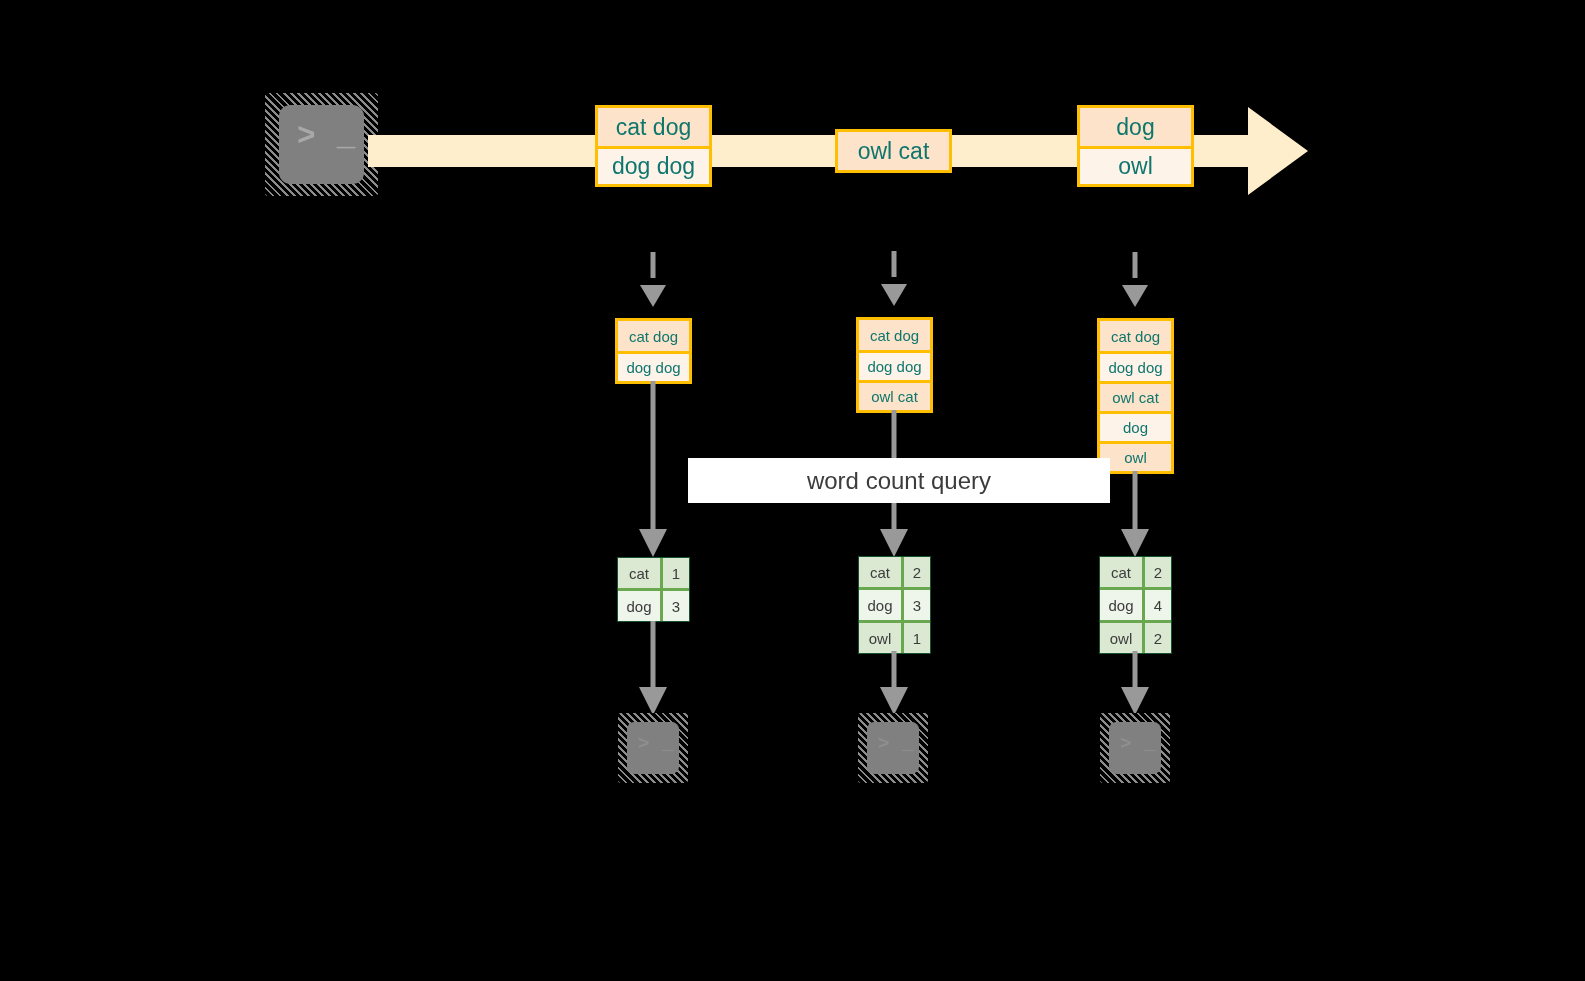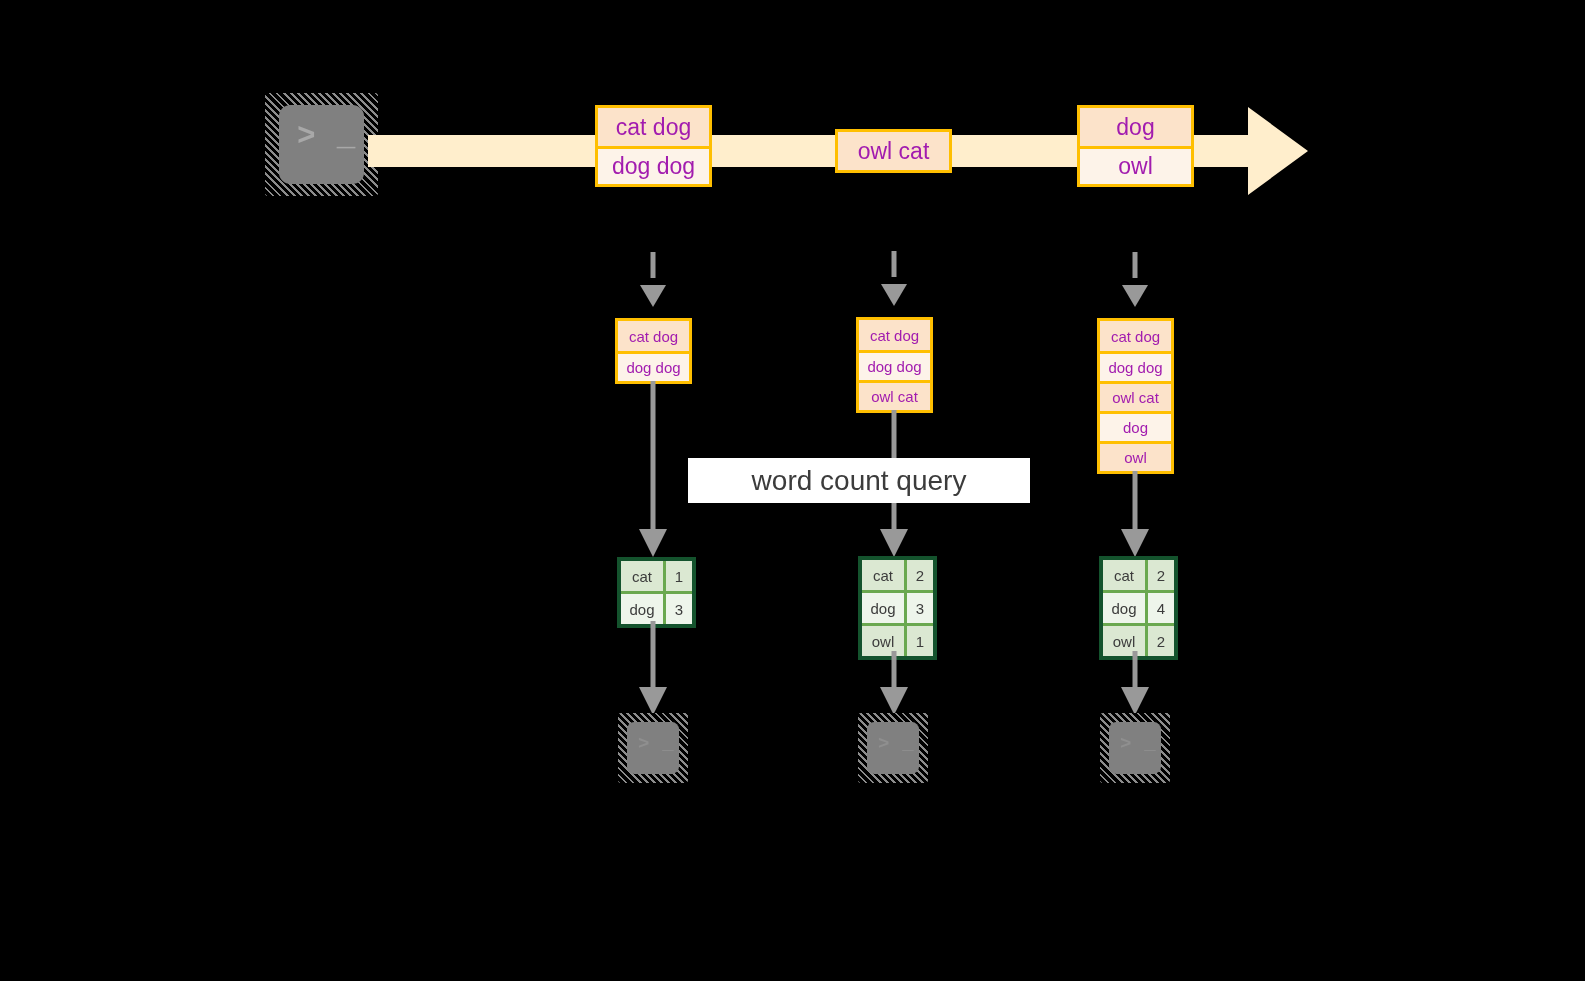--- a/index.html
+++ b/index.html
@@ -78,21 +78,21 @@
     position: absolute;
     box-sizing: border-box;
     border: 3px solid #ffbf00;
     background: #fdf3e7;
   }
   .rec-row {
     box-sizing: border-box;
     display: flex;
     align-items: center;
     justify-content: center;
-    color: #a21caf;
+    color: #0f766e;
     white-space: nowrap;
   }
   .rec-row + .rec-row { border-top: 3px solid #ffbf00; }
   .rec-row.dark  { background: #fce3ca; }
   .rec-row.light { background: #fdf3e9; text-align: center; }
 
   
   .rec-stack.top .rec-row { height: 38px; font-size: 23px; }
   .top-a { left: 595px; top: 105px; width: 117px; }
   .top-b { left: 835px; top: 129px; width: 117px; }
@@ -101,21 +101,21 @@
   
   .rec-stack.snap .rec-row { height: 30px; font-size: 15px; }
   .snap-1 { left: 615px; top: 318px; width: 77px; }
   .snap-2 { left: 856px; top: 317px; width: 77px; }
   .snap-3 { left: 1097px; top: 318px; width: 77px; }
 
   
   .count-table {
     position: absolute;
     box-sizing: border-box;
-    border: 4px solid #14532d;
+    border: 1px solid #14532d;
     background: #eef5e9;
     border-collapse: collapse;
   }
   .count-row {
     display: flex;
   }
   .count-row + .count-row { border-top: 3px solid #6aa84f; }
   .count-row.dark  .cell { background: #dbe8d2; }
   .count-row.light .cell { background: #eef5eb; }
   .cell {
@@ -138,28 +138,28 @@
   .arrow-svg {
     position: absolute;
     overflow: visible;
   }
 
   
   .query-label {
     position: absolute;
     left: 688px;
     top: 458px;
-    width: 342px;
+    width: 422px;
     height: 45px;
     background: #ffffff;
     display: flex;
     align-items: center;
     justify-content: center;
     color: #3c3c3c;
-    font-size: 28px;
+    font-size: 24px;
     white-space: nowrap;
   }
 </style>
 </head>
 <body>
 
 <div id="stage">
 
   <div class="terminal big">
     <div class="hatch"></div>

